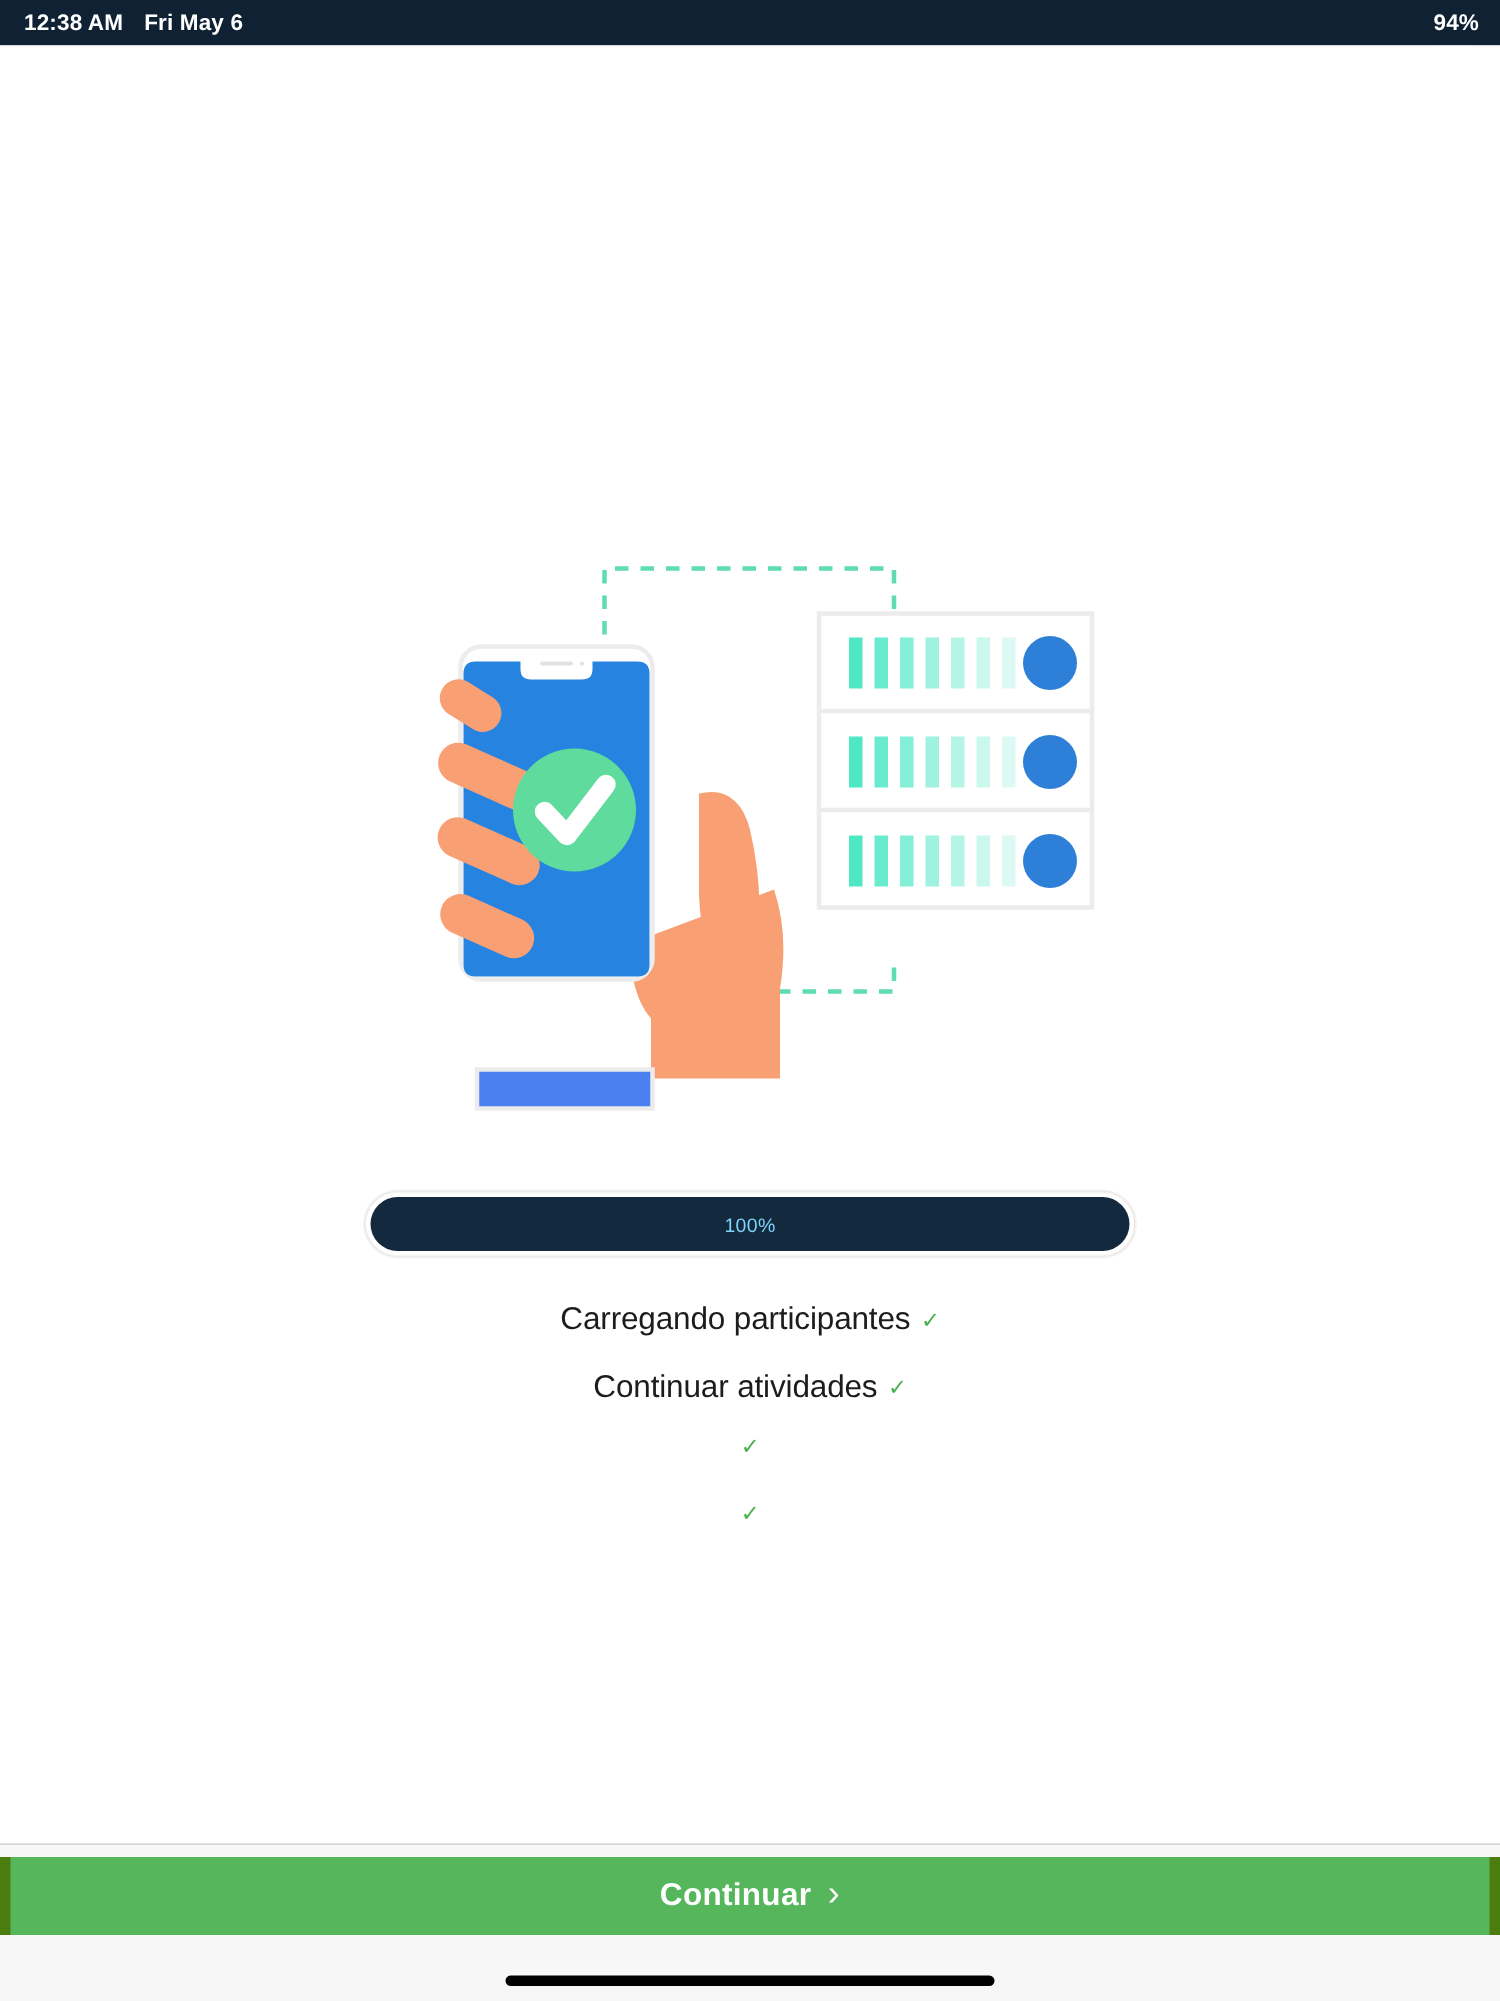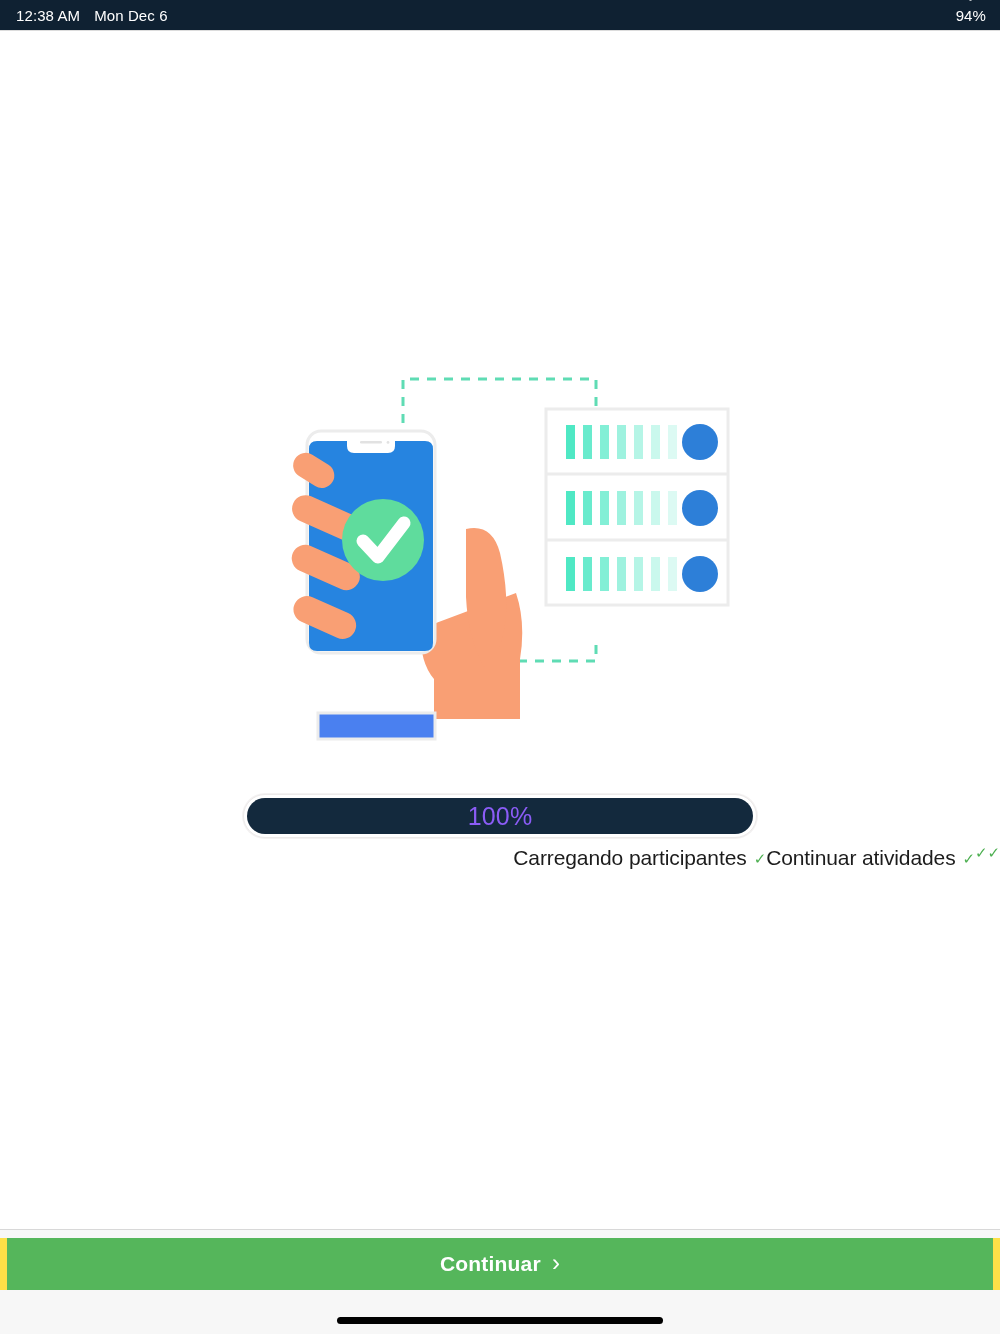--- a/index.html
+++ b/index.html
@@ -26,21 +26,21 @@
     position: relative;
     height: 30px;
     flex: 0 0 30px;
     background: #0f2132;
     color: #ffffff;
     display: flex;
     align-items: center;
     justify-content: space-between;
     padding: 0 14px 0 16px;
     font-size: 15px;
-    font-weight: 400;
+    font-weight: 700;
     letter-spacing: 0.1px;
   }
   .status-left { display: flex; align-items: center; gap: 14px; }
   .status-right { display: flex; align-items: center; gap: 7px; flex-direction: column; }
   .status-time { font-size: 15px; }
   .status-date { font-size: 15px; }
   .battery-pct { font-size: 15px; }
 
   .wifi-icon { display: inline-block; width: 17px; height: 13px; }
   .battery-icon {
@@ -105,32 +105,32 @@
     background: #ffffff;
     border: 1px solid #eceaea;
     box-shadow: 0 0 0 1px #f4f2f2;
     padding: 3px;
   }
   .progress-fill {
     height: 100%;
     width: 100%;
     background: #13293d;
     border-radius: 19px;
-    color: #8b5cf6;
-    font-size: 25px;
+    color: #7dd3fc;
+    font-size: 13px;
     display: flex;
     align-items: center;
     justify-content: center;
     letter-spacing: 0.2px;
   }
 
   .status-list {
-    margin-top: 8px;
-    display: flex;
-    flex-direction: row;
+    margin-top: 30px;
+    display: flex;
+    flex-direction: column;
     align-items: center;
     gap: 0;
     justify-content: flex-end;
   }
   .status-line {
     display: flex;
     align-items: baseline;
     justify-content: center;
     gap: 7px;
     height: 45px;
@@ -143,21 +143,21 @@
     font-size: 15px;
     line-height: 1;
     font-weight: 400;
     position: relative;
     top: -1px;
   }
 
   
   .footer {
     flex: 0 0 auto;
-    background: #fde047;
+    background: #4d7c0f;
   }
   .footer-divider {
     height: 1px;
     background: #d8d8d8;
   }
   .footer-pad { height: 8px; background: #f7f7f7; }
   .continue-button {
     display: block;
     width: 986px;
     margin: 0 auto;
@@ -199,21 +199,21 @@
   }
 </style>
 </head>
 <body>
 
 <div id="screen">
 
   <div class="status-bar">
     <div class="status-left">
       <span class="status-time">12:38 AM</span>
-      <span class="status-date">Mon Dec 6</span>
+      <span class="status-date">Fri May 6</span>
     </div>
     <div class="status-right">
       <span class="wifi-icon">
         <svg viewBox="0 0 17 13" width="17" height="13" aria-hidden="true">
           <path d="M8.5 2.2c3 0 5.7 1.1 7.6 2.9l-1.4 1.5C13.1 5.1 10.9 4.2 8.5 4.2S3.9 5.1 2.3 6.6L0.9 5.1C2.8 3.3 5.5 2.2 8.5 2.2z" fill="#ffffff"></path>
           <path d="M8.5 6c1.9 0 3.6 0.7 4.9 1.9l-1.4 1.5c-0.9-0.9-2.1-1.4-3.5-1.4s-2.6 0.5-3.5 1.4L3.6 7.9C4.9 6.7 6.6 6 8.5 6z" fill="#ffffff"></path>
           <circle cx="8.5" cy="11.2" r="1.6" fill="#ffffff"></circle>
         </svg>
       </span>
       <span class="battery-pct">94%</span>

